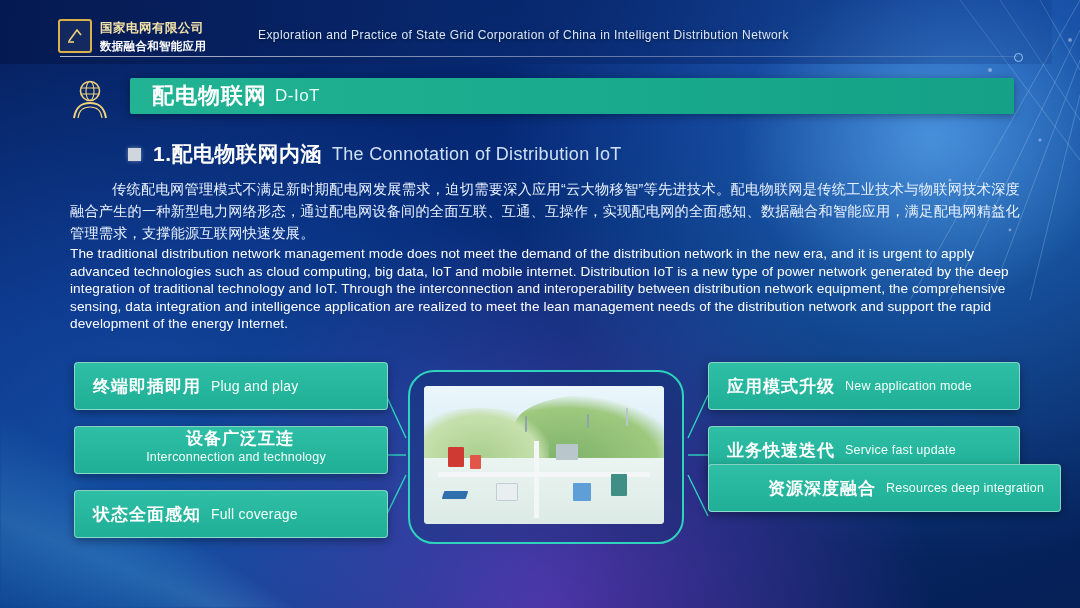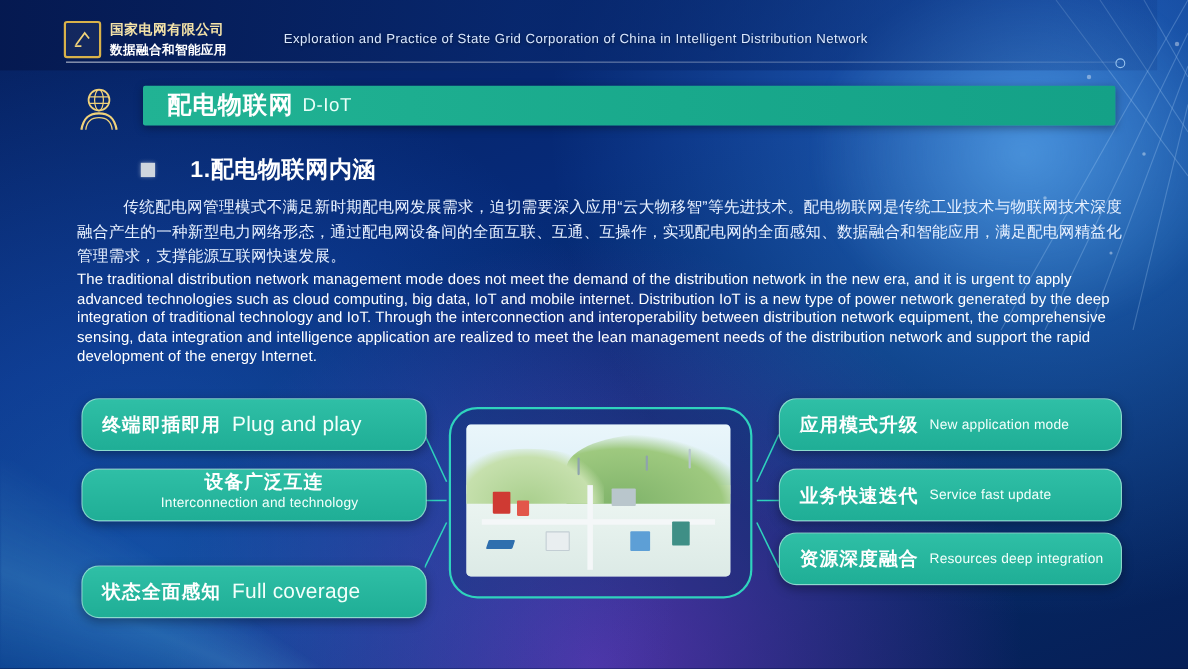--- a/index.html
+++ b/index.html
@@ -81,21 +81,21 @@
     display:flex;align-items:center;
     box-shadow:0 2px 8px rgba(0,0,0,.35);
   }
   .greenbar .gb-cn{color:#fff;font-size:22px;font-weight:bold;margin-left:22px;letter-spacing:1px;}
   .greenbar .gb-en{color:#eafff9;font-size:17px;margin-left:8px;letter-spacing:.5px;}
   .hand-icon{
     position:absolute;left:64px;top:76px;width:52px;height:44px;
   }
   
   .sec{
-    position:absolute;left:128px;top:140px;display:flex;align-items:center;gap:20px;
+    position:absolute;left:128px;top:140px;display:flex;align-items:center;
   }
   .sec-sq{width:13px;height:13px;background:#cfd6de;margin-right:12px;box-shadow:0 0 4px rgba(255,255,255,.4);}
   .sec-cn{color:#ffffff;font-size:21px;font-weight:bold;letter-spacing:.5px;}
   .sec-en{color:#cfe0f5;font-size:18px;margin-left:10px;letter-spacing:.3px;}
   
   .para-cn{
     position:absolute;left:70px;top:178px;width:950px;
     color:#e8f1ff;font-size:14.2px;line-height:22px;text-align:justify;letter-spacing:.2px;
   }
   .para-cn .ind{display:inline-block;width:42px;}
@@ -125,28 +125,28 @@
     border-radius:50% 50% 0 0;}
   .ci-hill2{position:absolute;left:-6%;top:16%;width:58%;height:36%;
     background:radial-gradient(ellipse at 50% 100%, #a9cf8d 0%, #c6e0ad 60%, rgba(255,255,255,0) 75%);
     border-radius:50% 50% 0 0;}
   .ci-ground{position:absolute;left:0;top:40%;width:100%;height:60%;
     background:linear-gradient(#eef7f3,#dceae6);}
   .ci-road{position:absolute;background:#f4f7f8;}
   .blk{position:absolute;border-radius:1px;}
   
   .pill{
-    position:absolute;height:46px;border-radius:16px;
+    position:absolute;height:46px;border-radius:4px;
     background:linear-gradient(180deg,#2fbfa6 0%, #1fae96 100%);
     border:1px solid rgba(255,255,255,.45);
     display:flex;align-items:center;
     box-shadow:0 3px 10px rgba(0,0,0,.35);
   }
   .pill .p-cn{color:#ffffff;font-size:17px;font-weight:bold;margin-left:18px;letter-spacing:1px;white-space:nowrap;}
-  .pill .p-en{color:#f2fffb;font-size:19px;margin-left:10px;line-height:15px;letter-spacing:.2px;}
+  .pill .p-en{color:#f2fffb;font-size:14px;margin-left:10px;line-height:15px;letter-spacing:.2px;}
   .pill .p-en.small{font-size:12.5px;line-height:14px;}
   .left-pill{left:74px;width:312px;}
   .right-pill{left:708px;width:310px;}
 </style>
 </head>
 <body>
 
 <div class="slide">
   <div class="glowTR"></div>
   <svg class="lines" viewBox="0 0 420 300" preserveAspectRatio="none">
@@ -197,20 +197,21 @@
   </svg>
 
   <div class="greenbar">
     <span class="gb-cn">配电物联网</span>
     <span class="gb-en">D-IoT</span>
   </div>
 
   <div class="sec">
     <span class="sec-sq"></span>
     <span class="sec-cn">1.配电物联网内涵</span>
+    <span class="sec-en">The Connotation of Distribution IoT</span>
   </div>
 
   <div class="para-cn"><span class="ind"></span><span>传统配电网管理模式不满足新时期配电网发展需求，迫切需要深入应用“云大物移智”等先进技术。配电物联网是传统工业技术与物联网技术深度融合产生的一种新型电力网络形态，通过配电网设备间的全面互联、互通、互操作，实现配电网的全面感知、数据融合和智能应用，满足配电网精益化管理需求，支撑能源互联网快速发展。</span></div>
   <div class="para-en">The traditional distribution network management mode does not meet the demand of the distribution network in the new era, and it is urgent to apply advanced technologies such as cloud computing, big data, IoT and mobile internet. Distribution IoT is a new type of power network generated by the deep integration of traditional technology and IoT. Through the interconnection and interoperability between distribution network equipment, the comprehensive sensing, data integration and intelligence application are realized to meet the lean management needs of the distribution network and support the rapid development of the energy Internet.</div>
 
   <div class="center-box"></div>
   <div class="center-img">
     <div class="ci-sky"></div>
     <div class="ci-ground"></div>
     <div class="ci-hill"></div>
@@ -245,30 +246,30 @@
   </svg>
 
   <div class="pill left-pill" style="top:362px;">
     <span class="p-cn">终端即插即用</span>
     <span class="p-en">Plug and play</span>
   </div>
   <div class="pill left-pill" style="top:426px;flex-direction:column;">
     <span class="p-cn">设备广泛互连</span>
     <span class="p-en small">Interconnection and technology</span>
   </div>
-  <div class="pill left-pill" style="top:514px;">
+  <div class="pill left-pill" style="top:490px;">
     <span class="p-cn">状态全面感知</span>
     <span class="p-en">Full coverage</span>
   </div>
 
   <div class="pill right-pill" style="top:362px;">
     <span class="p-cn">应用模式升级</span>
     <span class="p-en small">New application mode</span>
   </div>
   <div class="pill right-pill" style="top:426px;">
     <span class="p-cn">业务快速迭代</span>
     <span class="p-en small">Service fast update</span>
   </div>
-  <div class="pill right-pill" style="top:484px;">
+  <div class="pill right-pill" style="top:464px;padding-left:41px;">
     <span class="p-cn">资源深度融合</span>
     <span class="p-en small">Resources deep integration</span>
   </div>
 </div>
 
 </body></html>

